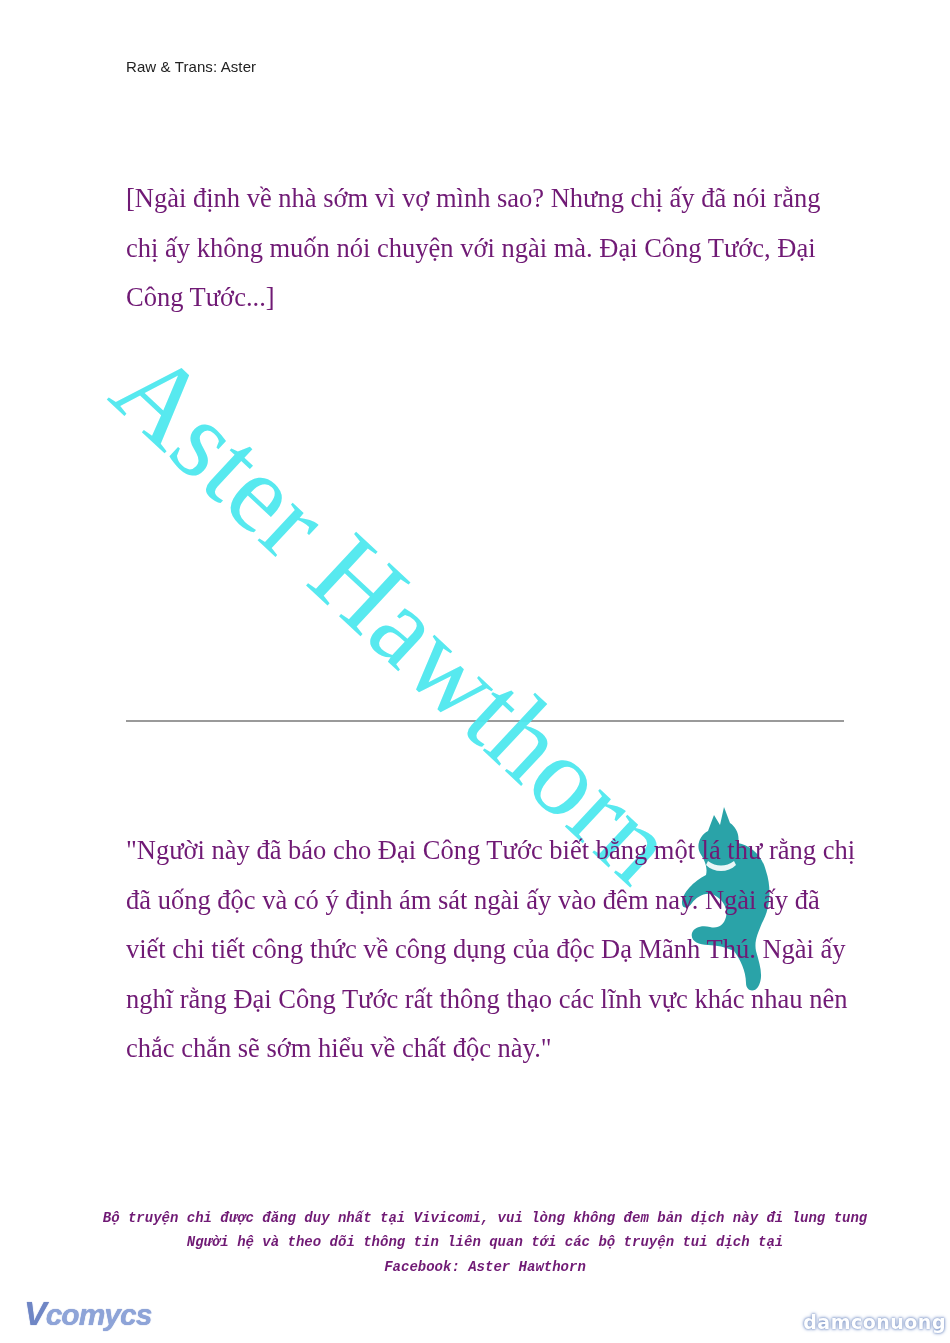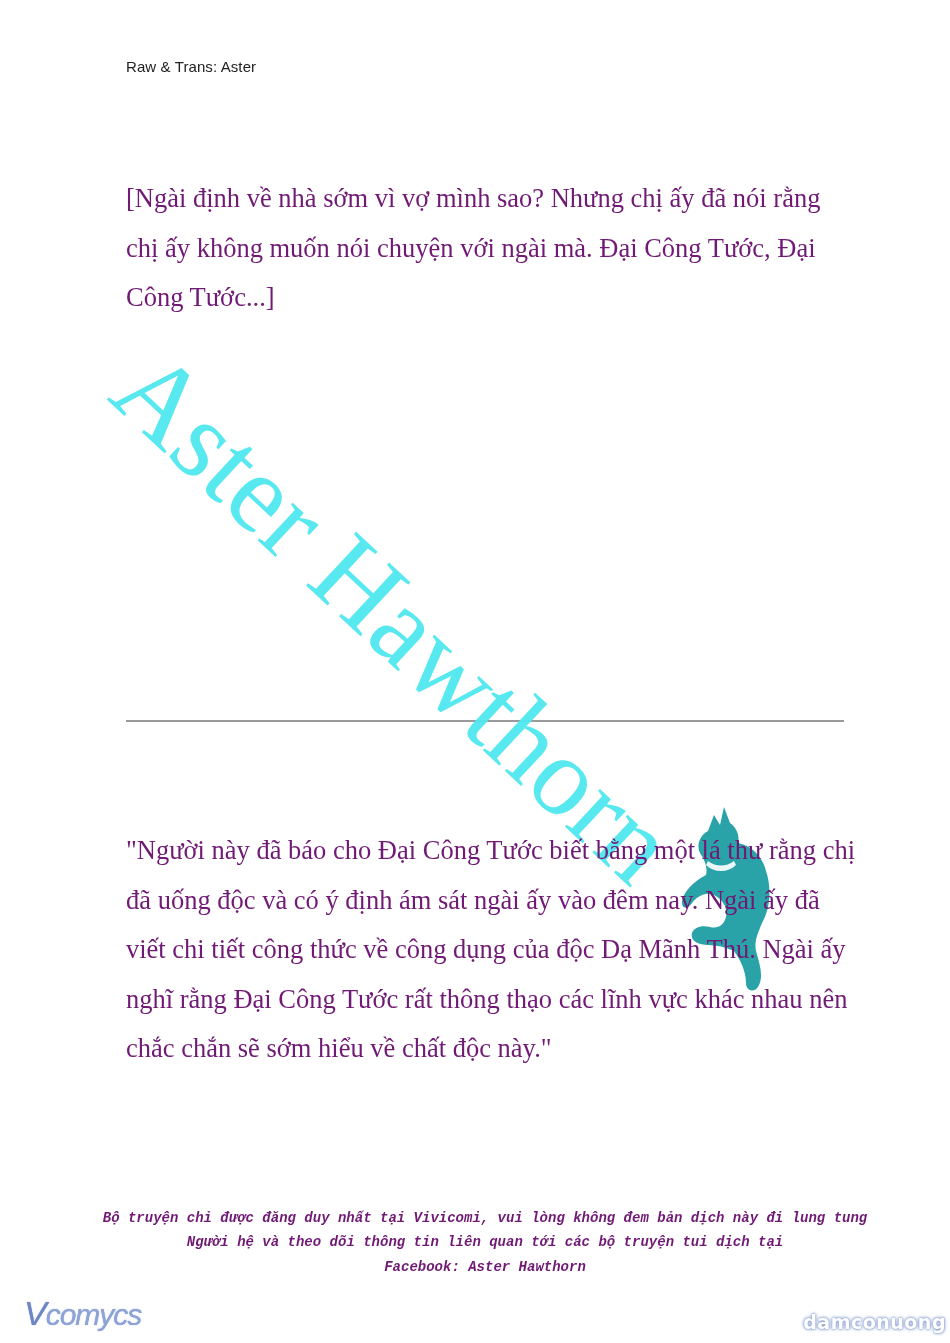--- a/index.html
+++ b/index.html
@@ -90,21 +90,21 @@
     }
     .f1 { top: 1206px; }
     .f2 { top: 1230px; }
     .f3 { top: 1255px; }
     .logo-vcomycs {
       position: absolute;
       left: 14px;
       top: 1294px;
       font-family: "Liberation Sans", sans-serif;
       font-style: italic;
-      font-weight: normal;
+      font-weight: bold;
       font-size: 30px;
       letter-spacing: -1px;
       color: #8ea4d8;
       text-shadow: 0 0 1px #6f86c5;
     }
     .logo-vcomycs .v {
       color: #6f86c5;
       font-size: 34px;
     }
     .logo-damconuong {

